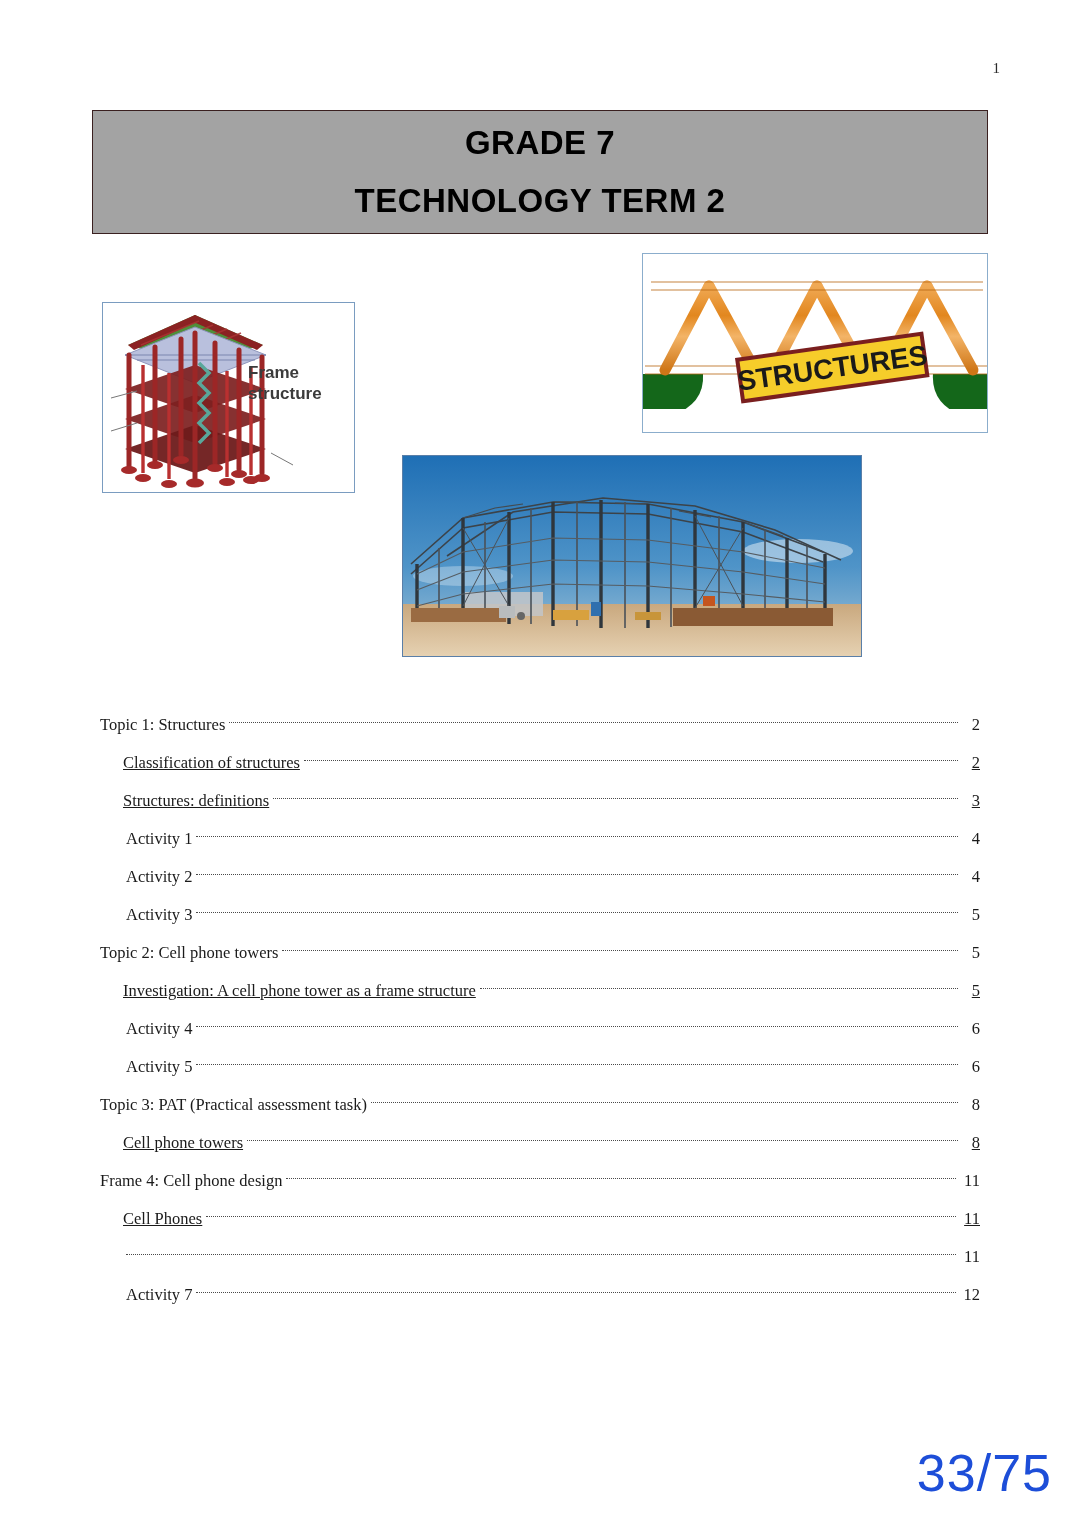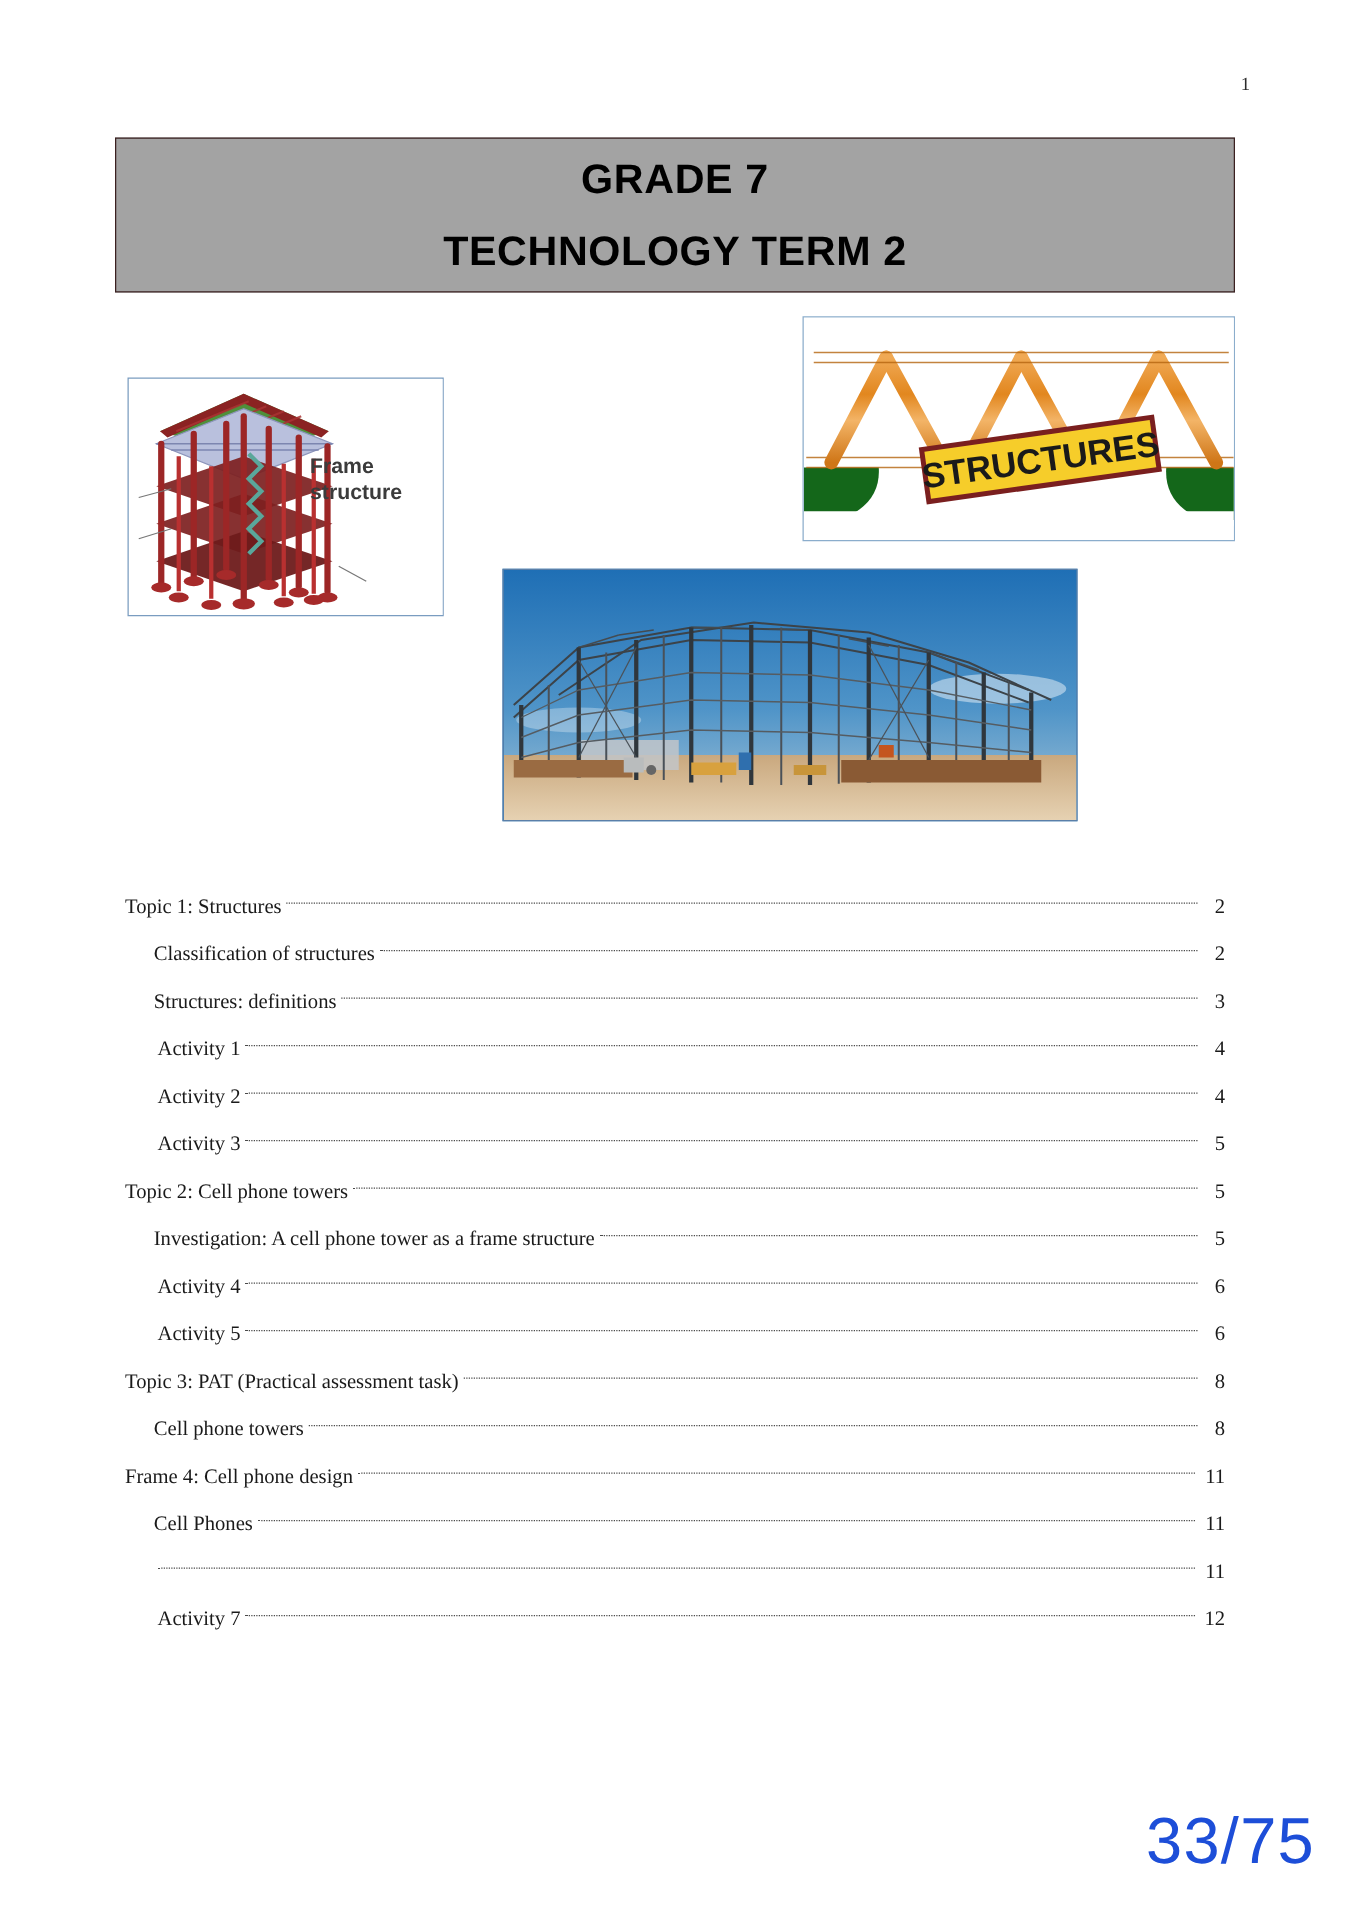--- a/index.html
+++ b/index.html
@@ -73,21 +73,21 @@
     height: 38px; white-space: nowrap;
   }
   .toc-row .t-label { flex: 0 0 auto; padding-right: 4px; }
   .toc-row .t-dots {
     flex: 1 1 auto; overflow: hidden;
     border-bottom: 1.6px dotted #4a4a4a;
     margin-bottom: 5px; height: 1px; min-width: 10px;
   }
   .toc-row .t-page { flex: 0 0 auto; padding-left: 8px; text-align: right; min-width: 22px; }
   .lvl-0 { margin-left: 0px; }
-  .lvl-1 { margin-left: 23px; }
+  .lvl-1 { margin-left: 23px; text-decoration: underline; }
   .lvl-2 { margin-left: 26px; }
 
   
   .watermark {
     position: absolute; right: 28px; bottom: 22px;
     font-size: 52px; color: #1d4ed8; letter-spacing: 1px;
     font-family: "Liberation Sans", sans-serif;
   }
 </style>
 </head>

